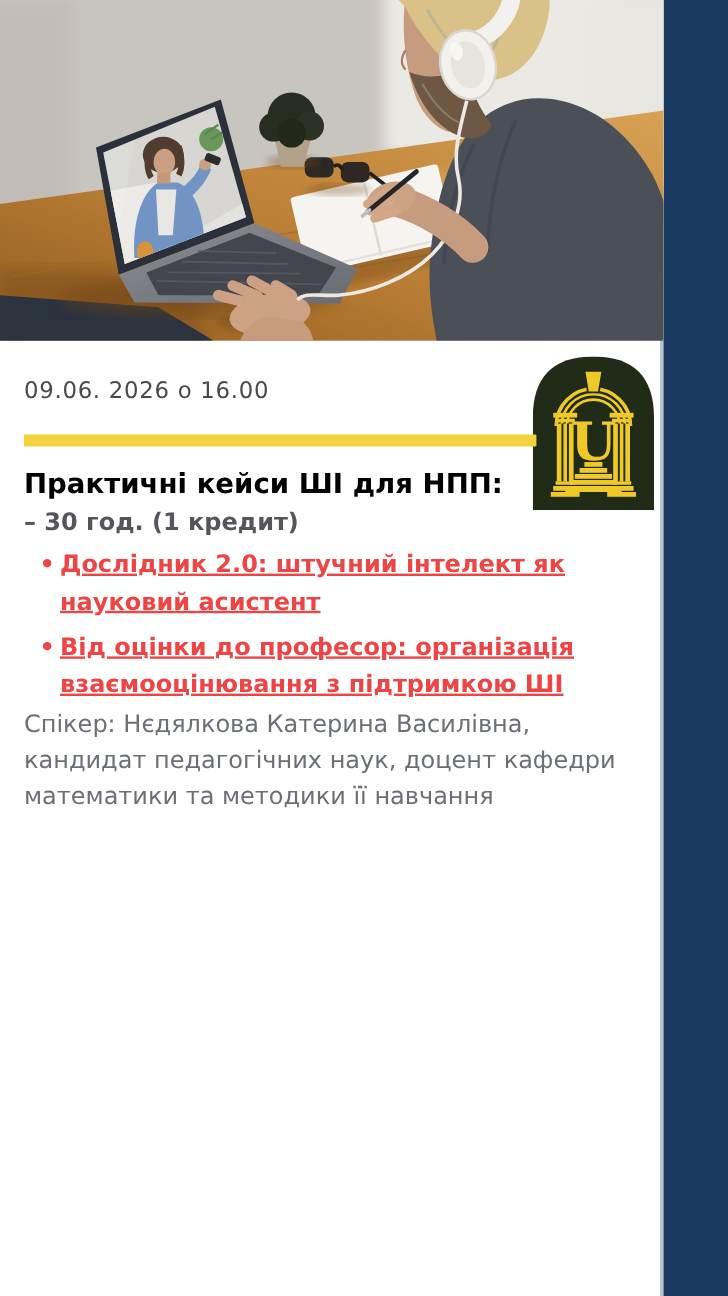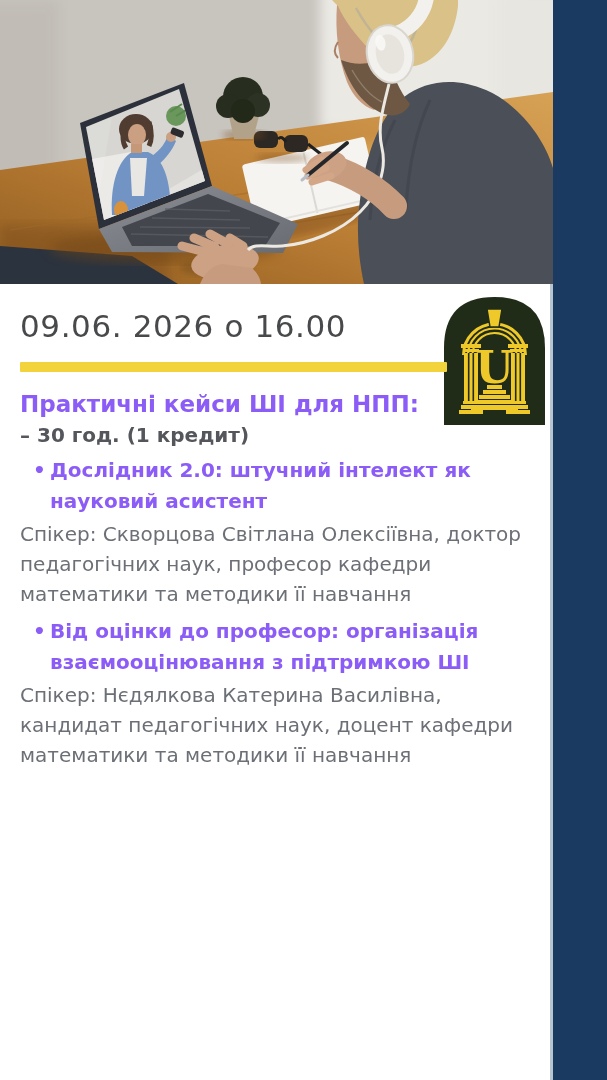--- a/index.html
+++ b/index.html
@@ -4,27 +4,27 @@
 <style>
   html,body{margin:0;padding:0;background:#ffffff;}
   .poster{position:relative;width:607px;height:1080px;background:#ffffff;overflow:hidden;
           font-family:"DejaVu Sans","Liberation Sans",sans-serif;}
   .stripe{position:absolute;top:0;right:0;width:57px;height:1080px;background:#1b3a62;
           border-left:3px solid #b9c4d1;box-sizing:border-box;}
   .photo{position:absolute;top:0;left:0;width:553px;height:284px;}
   .photo svg{display:block;}
   .logo{position:absolute;left:444px;top:297px;width:101px;height:128px;}
   .content{position:absolute;left:20px;top:311px;width:521px;}
-  .date{font-size:31px;line-height:30px;color:#48494b;letter-spacing:.6px;font-weight:500;}
+  .date{font-size:19px;line-height:30px;color:#48494b;letter-spacing:.6px;font-weight:500;}
   .divider{width:427px;height:10px;background:#f2d33c;margin-top:21px;border-radius:1px;}
-  .title{margin:14px 0 0 0;font-size:23px;line-height:36px;font-weight:700;color:#8b5cf6;}
+  .title{margin:14px 0 0 0;font-size:23px;line-height:36px;font-weight:700;color:#000000;}
   .title span{display:block;white-space:nowrap;}
   .duration{margin-top:0;font-size:20px;line-height:26px;font-weight:700;color:#54565b;}
   .session{margin-top:7px;}
-  .topic{position:relative;padding-left:30px;font-size:20px;line-height:31px;font-weight:700;color:#8b5cf6;}
+  .topic{position:relative;padding-left:30px;font-size:20px;line-height:31px;font-weight:700;color:#ef4444;text-decoration:underline;}
   .topic::before{content:"•";position:absolute;left:13px;top:0;}
   .speaker{margin-top:2px;font-size:20px;line-height:30px;color:#6c7076;}
 </style>
 </head>
 <body>
 
 <div class="poster">
 
   <div class="stripe"></div>
 
@@ -206,21 +206,20 @@
   <div class="content">
     <div class="date">09.06. 2026 о 16.00</div>
     <div class="divider"></div>
     <h1 class="title">
       <span>Практичні кейси ШІ для НПП:</span>
     </h1>
     <div class="duration">– 30 год. (1 кредит)</div>
 
     <div class="session">
       <div class="topic">Дослідник 2.0: штучний інтелект як науковий асистент</div>
-      <div class="speaker">Спікер: Скворцова Світлана Олексіївна, доктор педагогічних наук, професор кафедри математики та методики її навчання</div>
     </div>
     <div class="session">
       <div class="topic">Від оцінки до професор: організація взаємооцінювання з підтримкою ШІ</div>
       <div class="speaker">Спікер: Нєдялкова Катерина Василівна, кандидат педагогічних наук, доцент кафедри математики та методики її навчання</div>
     </div>
   </div>
 
 </div>
 
 </body></html>

